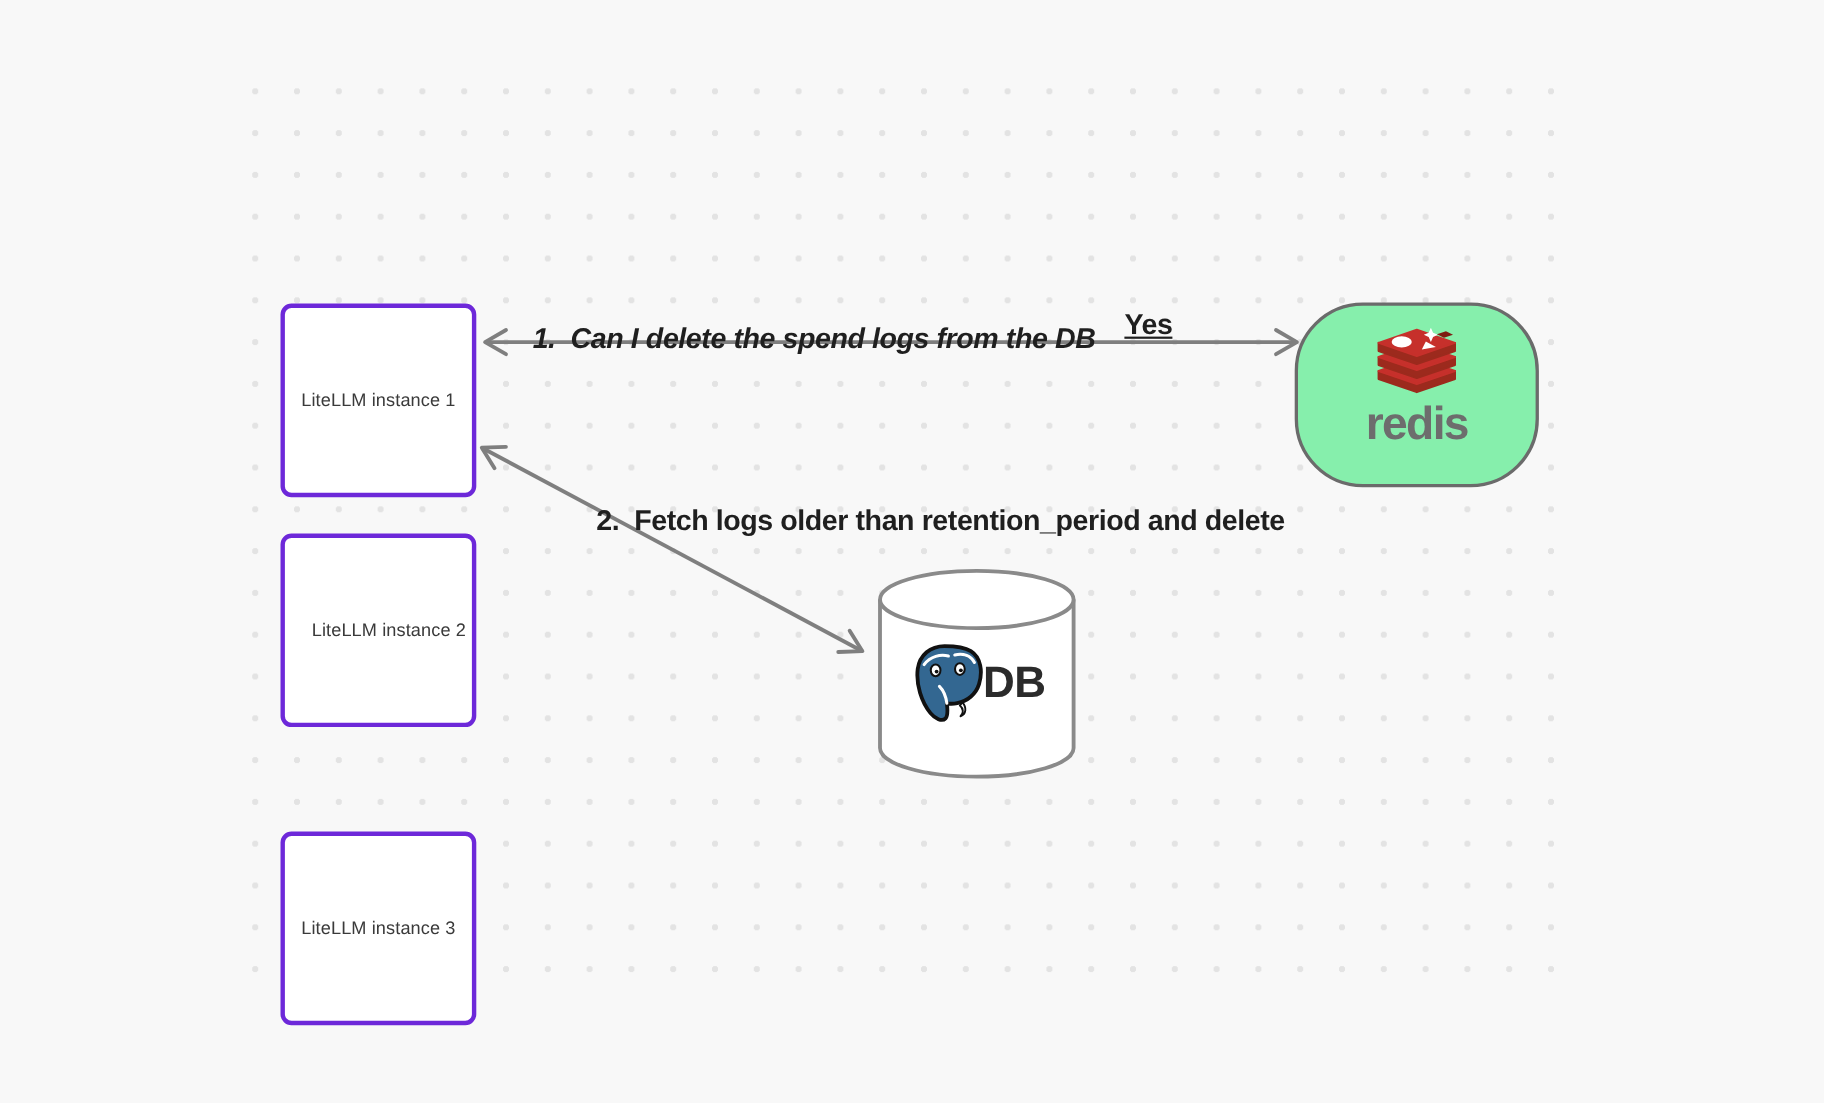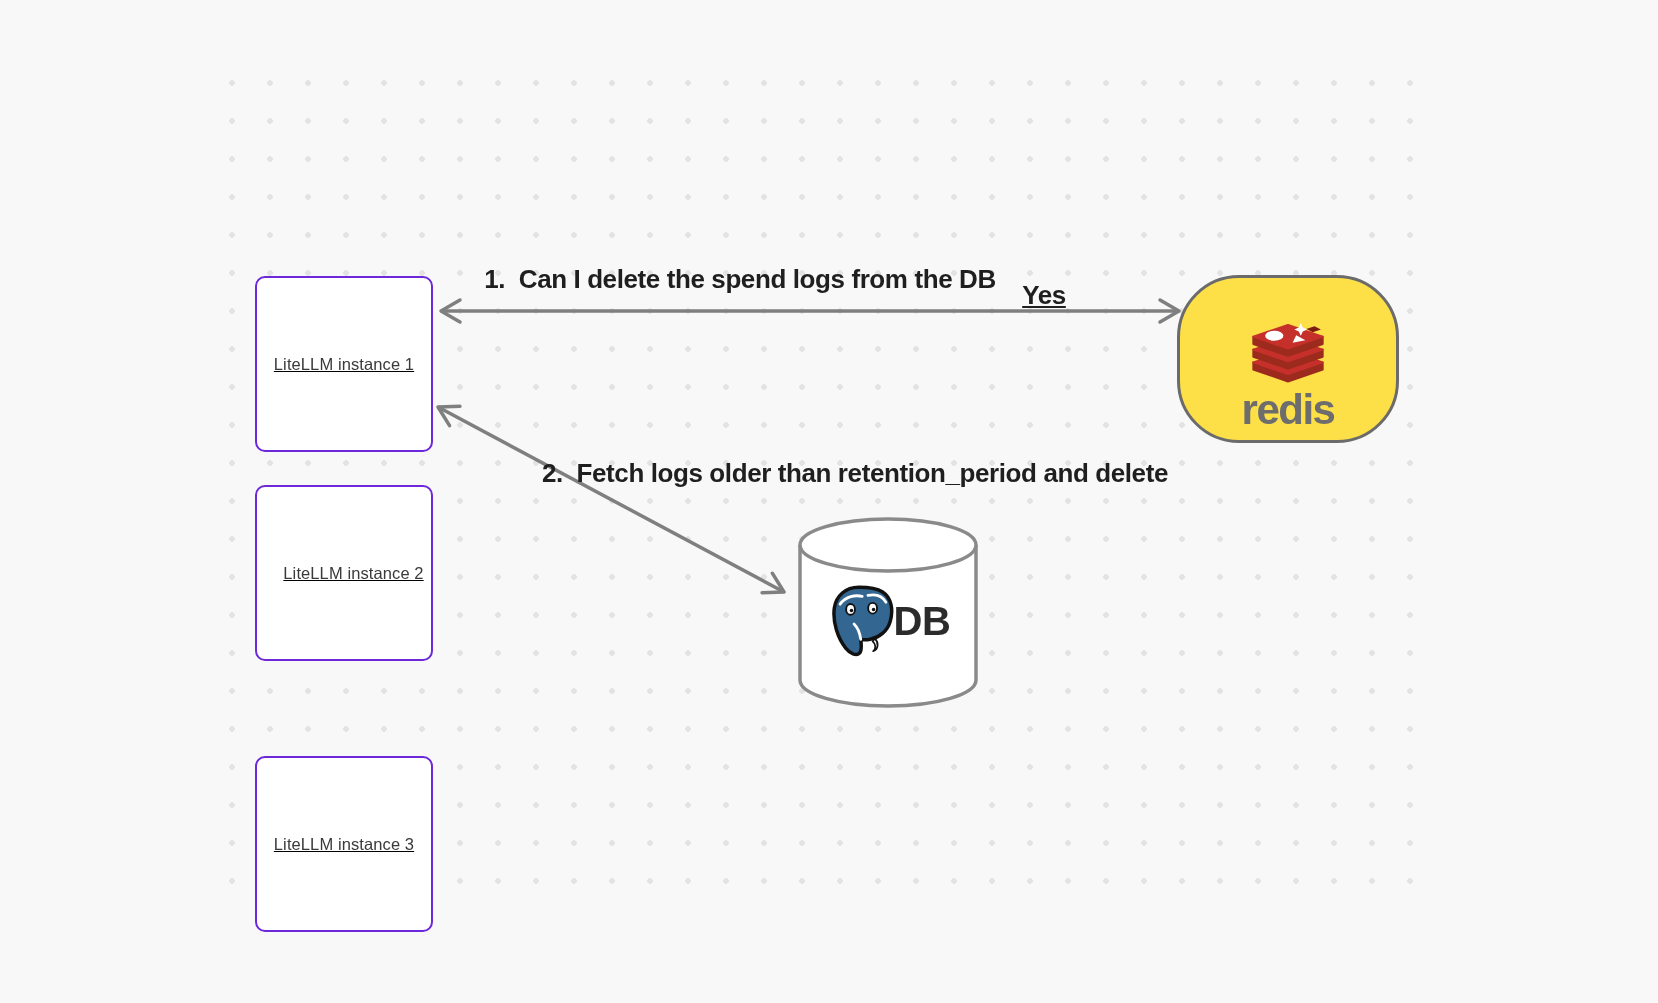--- a/index.html
+++ b/index.html
@@ -10,35 +10,35 @@
   .dot-grid{
     position:absolute; left:213px; top:64px; width:1216px; height:838px;
     background-image: radial-gradient(circle, #e3e3e3 2.6px, rgba(227,227,227,0) 3px);
     background-size: 38px 38px;
   }
 
   svg.edges{position:absolute; left:0; top:0; pointer-events:none;}
 
   .llm-box{
     position:absolute; left:255px; width:178px; height:176px;
-    background:#ffffff; border:2px solid #6d28d9; border-radius:10px;
+    background:#ffffff; border:4px solid #6d28d9; border-radius:10px;
     box-sizing:border-box;
-    display:flex; align-items:center; justify-content:center;text-decoration:underline;
+    display:flex; align-items:center; justify-content:center;
   }
   .llm-box .box-label{
     font-size:16.5px; color:#3a3a3a; letter-spacing:0.1px; white-space:nowrap;
   }
   #box1{top:276px;} #box2{top:485px;padding-left:19px;} #box3{top:756px;}
 
   .redis-node{
     position:absolute; left:1177px; top:275px; width:222px; height:168px;
-    background:#fde047; border:3px solid #6b6b6b; border-radius:62px;
+    background:#86efac; border:3px solid #6b6b6b; border-radius:62px;
     box-sizing:border-box;
     display:flex; flex-direction:column; align-items:center; justify-content:flex-start;
-    padding-top:45px;
+    padding-top:20px;
   }
   .redis-wordmark{
     font-size:42px; font-weight:bold; color:#6d6d6d; letter-spacing:-1.5px;
     line-height:1; margin-top:2px;
   }
 
   .db-cylinder-wrap{position:absolute; left:795px; top:514px; width:186px; height:196px;}
   .db-content{
     position:absolute; left:799px; top:530px; width:178px; height:170px;
     display:flex; align-items:center; justify-content:center;
@@ -46,21 +46,21 @@
   }
   .db-label{
     font-size:40px; font-weight:700; color:#2b2b2b; letter-spacing:-0.5px; margin-left:-2px;
   }
 
   .edge-label{
     position:absolute; white-space:pre;
     font-size:26px; font-weight:bold; color:#1f1f1f; letter-spacing:-0.4px;
     transform:translateX(-50%); line-height:28px;
   }
-  #edge-label-1{left:740px; top:265px;}
+  #edge-label-1{left:740px; top:293px;font-style:italic;}
   #edge-answer-yes{left:1044px; top:281px;text-decoration:underline;}
   #edge-label-2{left:855px; top:459px;text-align:right;}
 </style>
 </head>
 <body>
 
 <div class="stage">
 
   <div class="dot-grid"></div>
 

